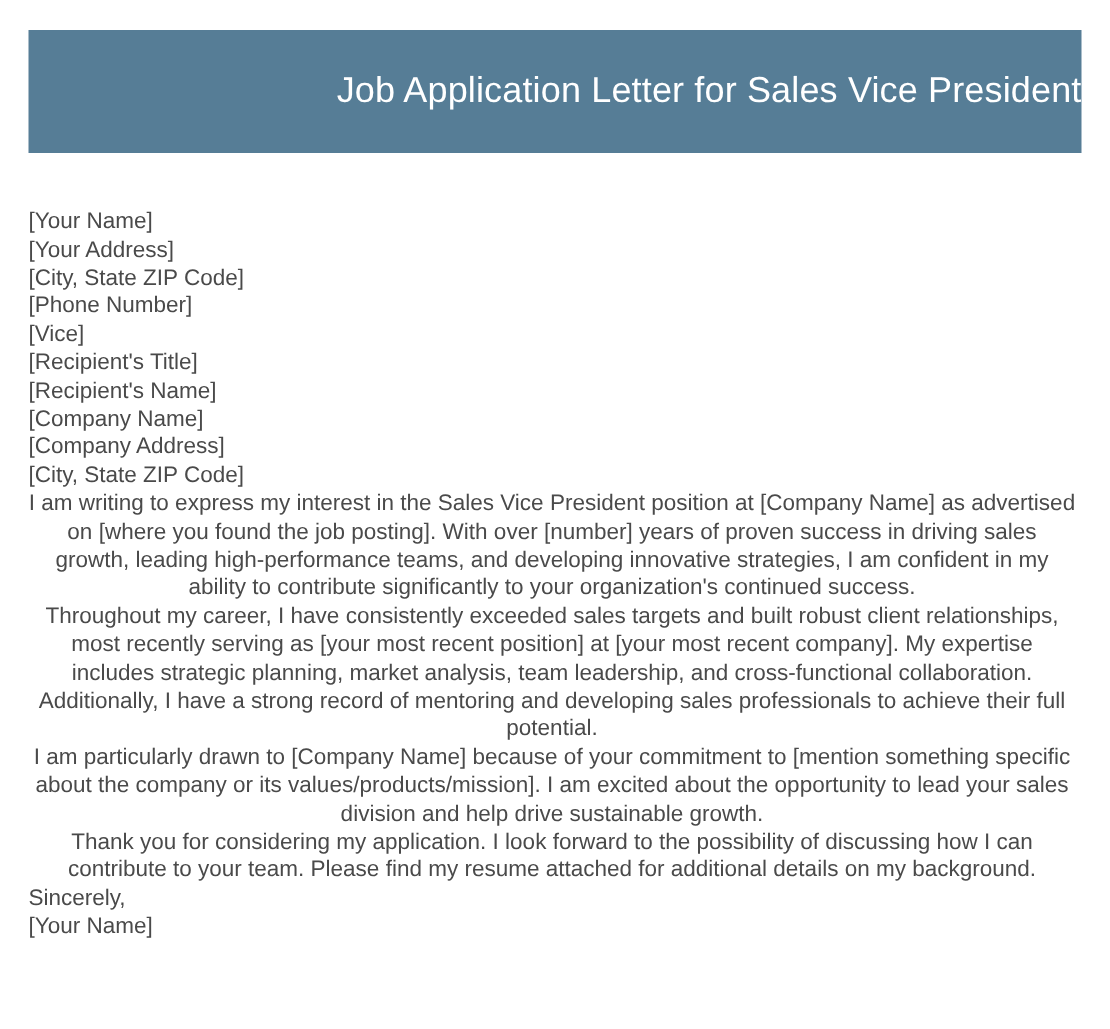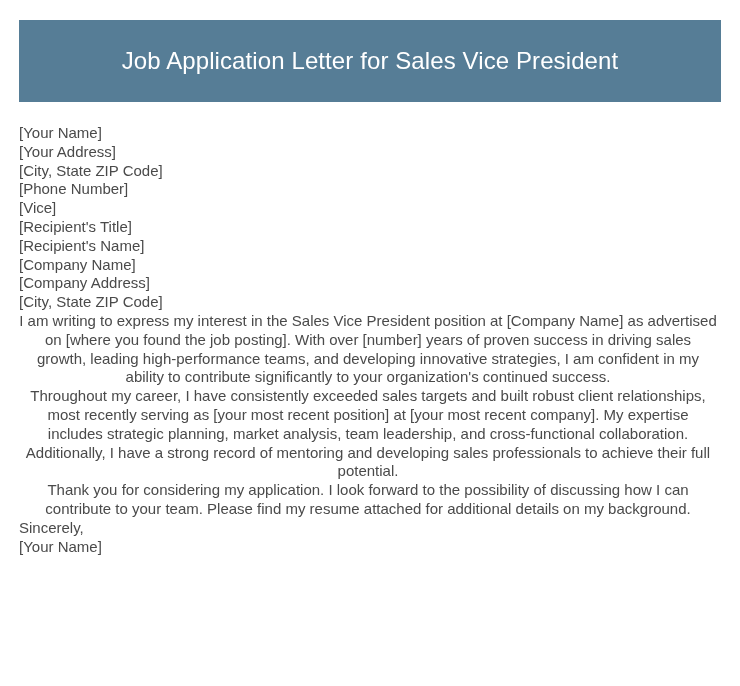--- a/index.html
+++ b/index.html
@@ -24,40 +24,40 @@
   
   .header-banner {
     position: absolute;
     left: 19px;
     top: 20px;
     width: 702px;
     height: 82px;
     background: #567d96;
     display: flex;
     align-items: center;
-    justify-content: center;
+    justify-content: flex-end;
     box-sizing: border-box;
   }
 
   .header-title {
     color: #ffffff;
     font-family: "Liberation Sans", sans-serif;
     font-size: 24px;
     font-weight: 400;
     line-height: 1.2;
     letter-spacing: 0.1px;
     text-align: center;
     white-space: nowrap;
   }
 
   
   .letter-body {
     position: absolute;
     left: 19px;
-    top: 124px;
+    top: 139px;
     width: 698px;
     font-family: "Liberation Sans", sans-serif;
     font-size: 15px;
     line-height: 18.8px;
     color: #4a4a4a;
   }
 
   .letter-line {
     margin: 0;
     padding: 0;
@@ -103,19 +103,20 @@
       <div class="letter-line">[Recipient's Title]</div>
       <div class="letter-line">[Recipient's Name]</div>
       <div class="letter-line">[Company Name]</div>
       <div class="letter-line">[Company Address]</div>
       <div class="letter-line">[City, State ZIP Code]</div>
     </div>
 
 
     <p class="letter-para">I am writing to express my interest in the Sales Vice President position at [Company Name] as advertised on [where you found the job posting]. With over [number] years of proven success in driving sales growth, leading high-performance teams, and developing innovative strategies, I am confident in my ability to contribute significantly to your organization's continued success.</p>
     <p class="letter-para">Throughout my career, I have consistently exceeded sales targets and built robust client relationships, most recently serving as [your most recent position] at [your most recent company]. My expertise includes strategic planning, market analysis, team leadership, and cross-functional collaboration. Additionally, I have a strong record of mentoring and developing sales professionals to achieve their full potential.</p>
+    <p class="letter-para">I am particularly drawn to [Company Name] because of your commitment to [mention something specific about the company or its values/products/mission]. I am excited about the opportunity to lead your sales division and help drive sustainable growth.</p>
     <p class="letter-para">Thank you for considering my application. I look forward to the possibility of discussing how I can contribute to your team. Please find my resume attached for additional details on my background.</p>
 
     <div class="letter-line">Sincerely,</div>
     <div class="letter-line">[Your Name]</div>
 
   </div>
 </div>
 
 </body></html>

